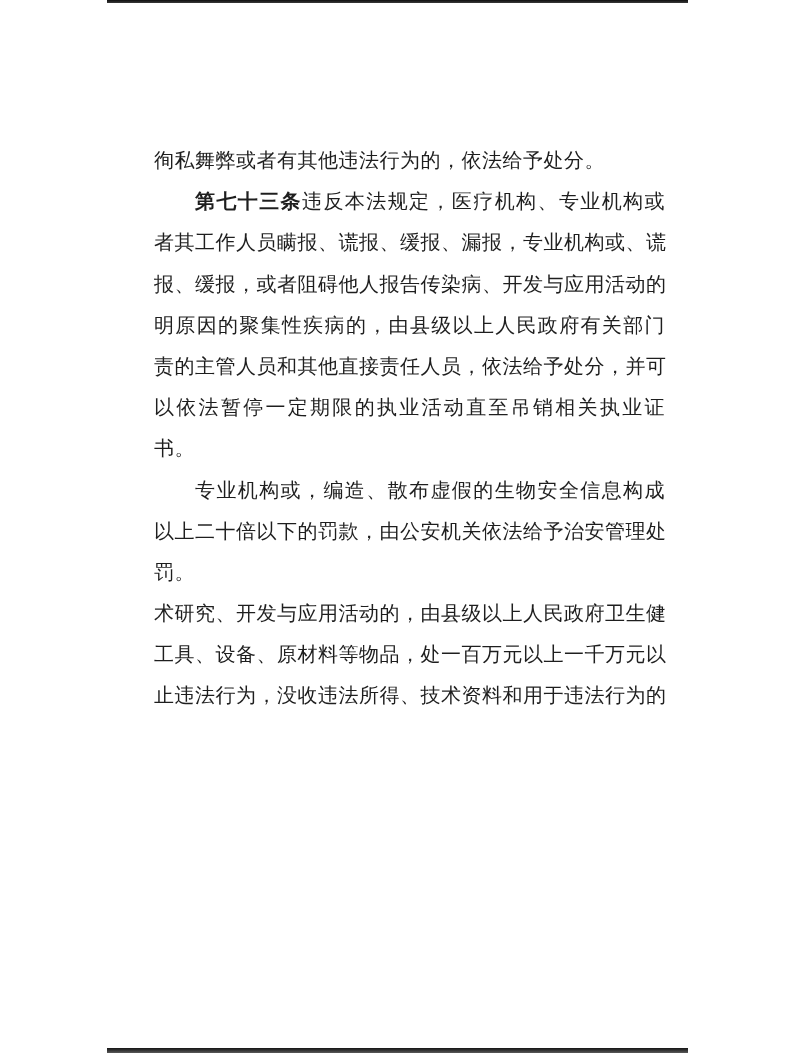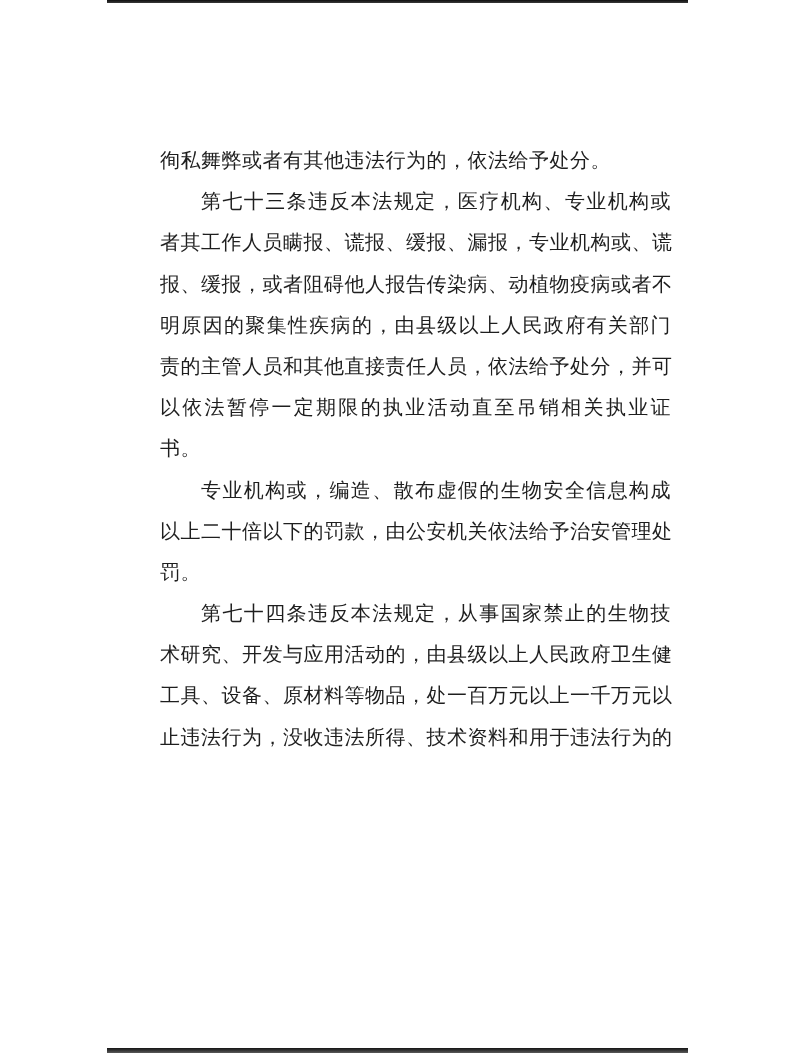--- a/index.html
+++ b/index.html
@@ -29,21 +29,21 @@
     height: 3px;
     background: linear-gradient(#0f0f0f, #3a3a3a);
   }
   .page-edge.bottom {
     top: 1048px;
     height: 5px;
     background: linear-gradient(#161616 0%, #2e2e2e 40%, #5a5a5a 100%);
   }
   .text-block {
     position: absolute;
-    left: 160px;
+    left: 154px;
     top: 140px;
     width: 511px;
     color: #1e1e1e;
     font-size: 20px;
     letter-spacing: 0.5px;
   }
   .line {
     height: 41.2px;
     line-height: 41.2px;
     text-align: justify;
@@ -52,39 +52,38 @@
     white-space: nowrap;
     overflow: visible;
   }
   .line.para-end {
     text-align-last: left;
   }
   .line.indent {
     padding-left: 41px;
   }
   .article-head {
-    font-weight: 400;
+    font-weight: 700;
   }
 </style>
 </head>
 <body>
 
 <div class="page">
   <div class="page-edge top"></div>
   <div class="text-block">
       <div class="line para-end">徇私舞弊或者有其他违法行为的，依法给予处分。</div>
       <div class="line indent"><span class="article-head">第七十三条</span><span>违反本法规定，医疗机构、专业机构或</span></div>
       <div class="line">者其工作人员瞒报、谎报、缓报、漏报，专业机构或、谎</div>
-      <div class="line">报、缓报，或者阻碍他人报告传染病、动植物疫病或者不</div>
+      <div class="line">报、缓报，或者阻碍他人报告传染病、开发与应用活动的</div>
       <div class="line">明原因的聚集性疾病的，由县级以上人民政府有关部门</div>
       <div class="line">责的主管人员和其他直接责任人员，依法给予处分，并可</div>
       <div class="line">以依法暂停一定期限的执业活动直至吊销相关执业证</div>
       <div class="line para-end">书。</div>
       <div class="line indent">专业机构或，编造、散布虚假的生物安全信息构成</div>
       <div class="line">以上二十倍以下的罚款，由公安机关依法给予治安管理处</div>
       <div class="line para-end">罚。</div>
-      <div class="line indent"><span class="article-head">第七十四条</span><span>违反本法规定，从事国家禁止的生物技</span></div>
       <div class="line">术研究、开发与应用活动的，由县级以上人民政府卫生健</div>
       <div class="line">工具、设备、原材料等物品，处一百万元以上一千万元以</div>
       <div class="line">止违法行为，没收违法所得、技术资料和用于违法行为的</div>
     </div>
   <div class="page-edge bottom"></div>
 </div>
 
 </body></html>

